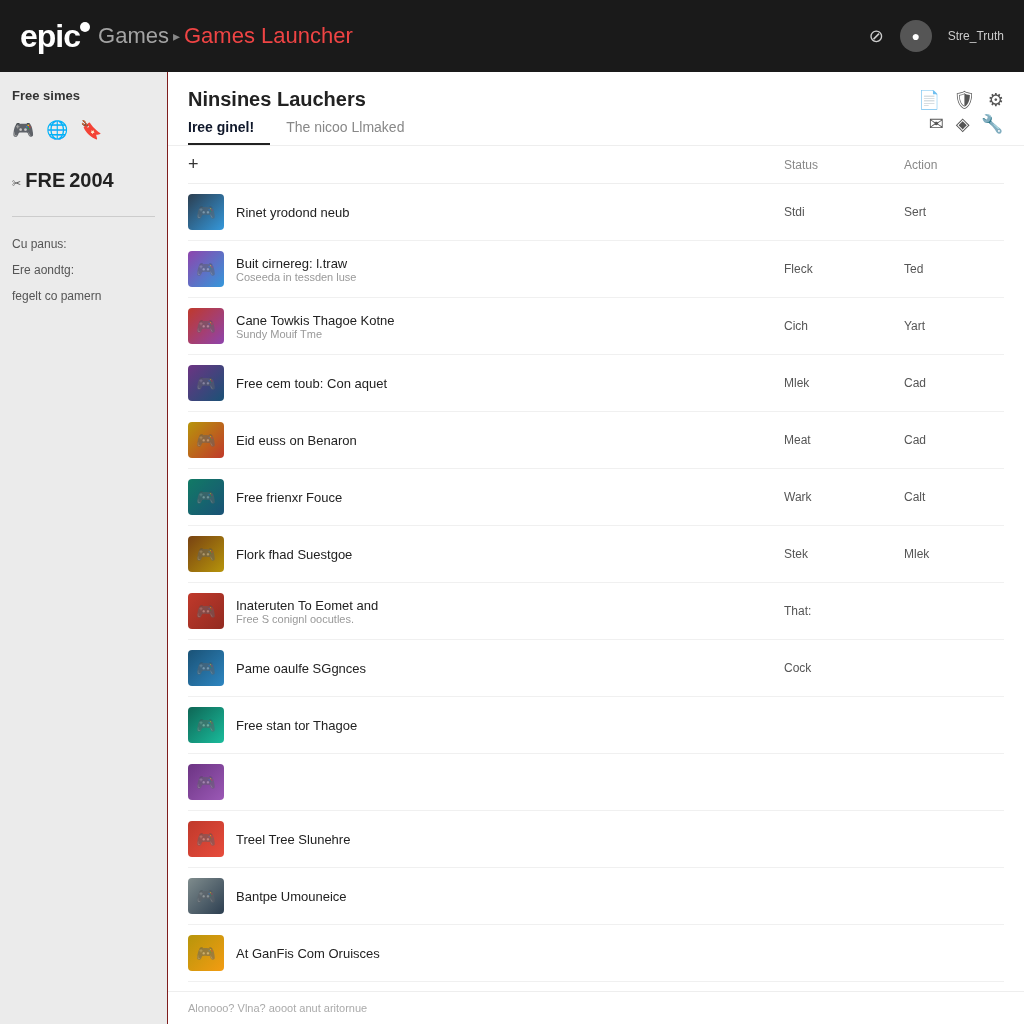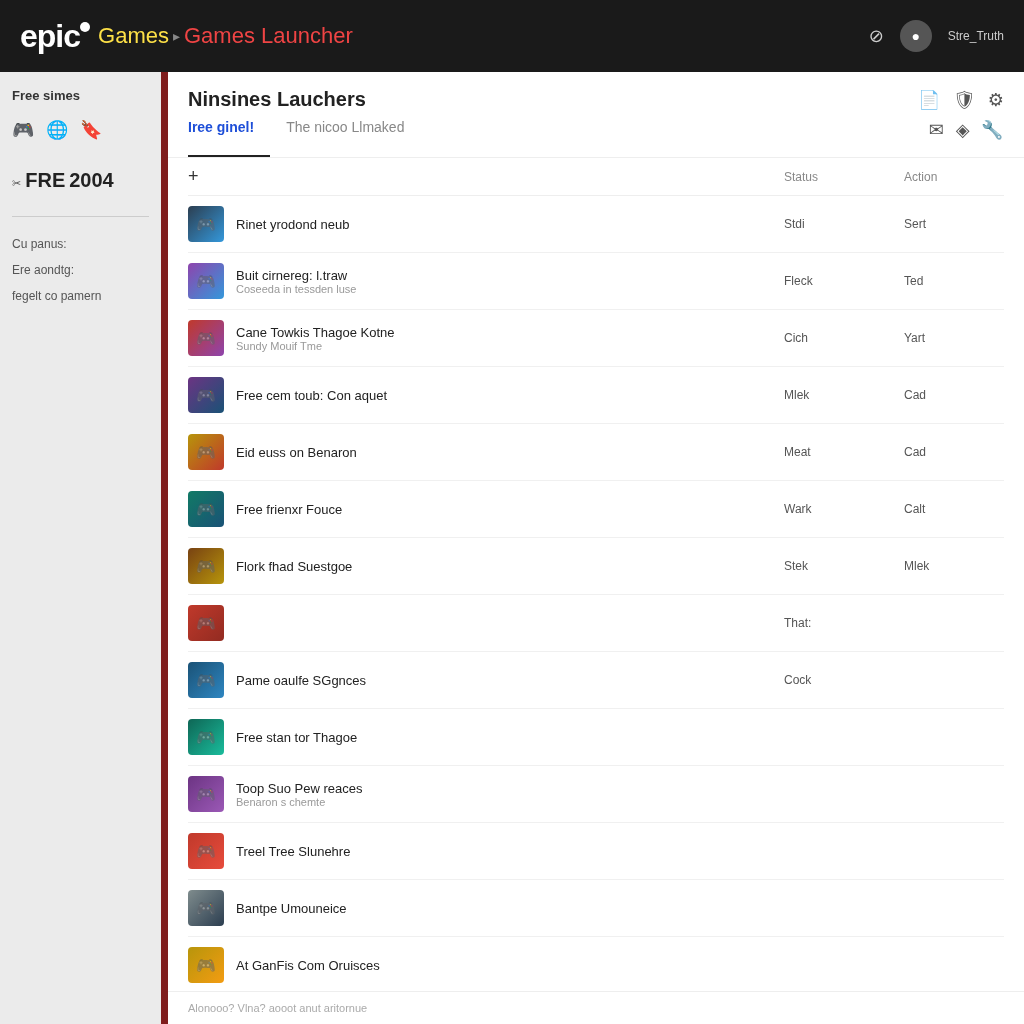--- a/index.html
+++ b/index.html
@@ -26,21 +26,21 @@
     }
     .epic-dot {
       width: 10px;
       height: 10px;
       background: white;
       border-radius: 50%;
       margin-bottom: 18px;
     }
     .top-bar-title {
       font-size: 22px;
-      color: #fde047;
+      color: #a3a3a3;
       margin-left: 8px;
     }
     .top-bar-launcher {
       font-size: 22px;
       color: #ef4444;
     }
     .top-bar-right {
       margin-left: auto;
       display: flex;
       align-items: center;
@@ -71,21 +71,21 @@
     }
 
     
     .sidebar {
       width: 168px;
       background: #ebebeb;
       padding: 16px 12px;
       display: flex;
       flex-direction: column;
       gap: 8px;
-      border-right: 7px solid #7f1d1d;
+      border-right: 1px solid #7f1d1d;
     }
     .sidebar-title {
       font-size: 13px;
       font-weight: 600;
       color: #333;
       margin-bottom: 8px;
     }
     .sidebar-icons {
       display: flex;
       gap: 12px;
@@ -152,22 +152,22 @@
       font-size: 18px;
       color: #555;
       cursor: pointer;
     }
     .content-tabs {
       display: flex;
       gap: 0;
     }
     .tab {
       font-size: 14px;
-      color: #1d4ed8;
-      padding: 8px 16px 20px 0;
+      color: #0f172a;
+      padding: 8px 16px 8px 0;
       cursor: pointer;
       border-bottom: 2px solid transparent;
       margin-right: 16px;
     }
     .tab.active {
       border-bottom: 2px solid #222;
       font-weight: 600;
     }
     .tab-secondary {
       font-size: 14px;
@@ -400,20 +400,22 @@
 
       </div>
       <div class="game-status">Stek</div>
       <div class="game-action">Mlek</div>
     </div>
           <div class="game-row">
       <div class="game-thumb" style="background:linear-gradient(135deg, #c0392b, #922b21);">
         <span style="color:rgba(255,255,255,0.5);font-size:16px;">🎮</span>
       </div>
       <div class="game-info">
+        <div class="game-name">Inateruten To Eomet and</div>
+        <div class="game-subtitle">Free S conignl oocutles.</div>
       </div>
       <div class="game-status">That:</div>
       <div class="game-action"></div>
     </div>
           <div class="game-row">
       <div class="game-thumb" style="background:linear-gradient(135deg, #1a5276, #2e86c1);">
         <span style="color:rgba(255,255,255,0.5);font-size:16px;">🎮</span>
       </div>
       <div class="game-info">
         <div class="game-name">Pame oaulfe SGgnces</div>
@@ -429,24 +431,20 @@
       <div class="game-info">
         <div class="game-name">Free stan tor Thagoe</div>
 
       </div>
       <div class="game-status"></div>
       <div class="game-action"></div>
     </div>
           <div class="game-row">
       <div class="game-thumb" style="background:linear-gradient(135deg, #6c3483, #9b59b6);">
         <span style="color:rgba(255,255,255,0.5);font-size:16px;">🎮</span>
-      </div>
-      <div class="game-info">
-        <div class="game-name">Toop Suo Pew reaces</div>
-        <div class="game-subtitle">Benaron s chemte</div>
       </div>
       <div class="game-status"></div>
       <div class="game-action"></div>
     </div>
           <div class="game-row">
       <div class="game-thumb" style="background:linear-gradient(135deg, #c0392b, #e74c3c);">
         <span style="color:rgba(255,255,255,0.5);font-size:16px;">🎮</span>
       </div>
       <div class="game-info">
         <div class="game-name">Treel Tree Slunehre</div>

